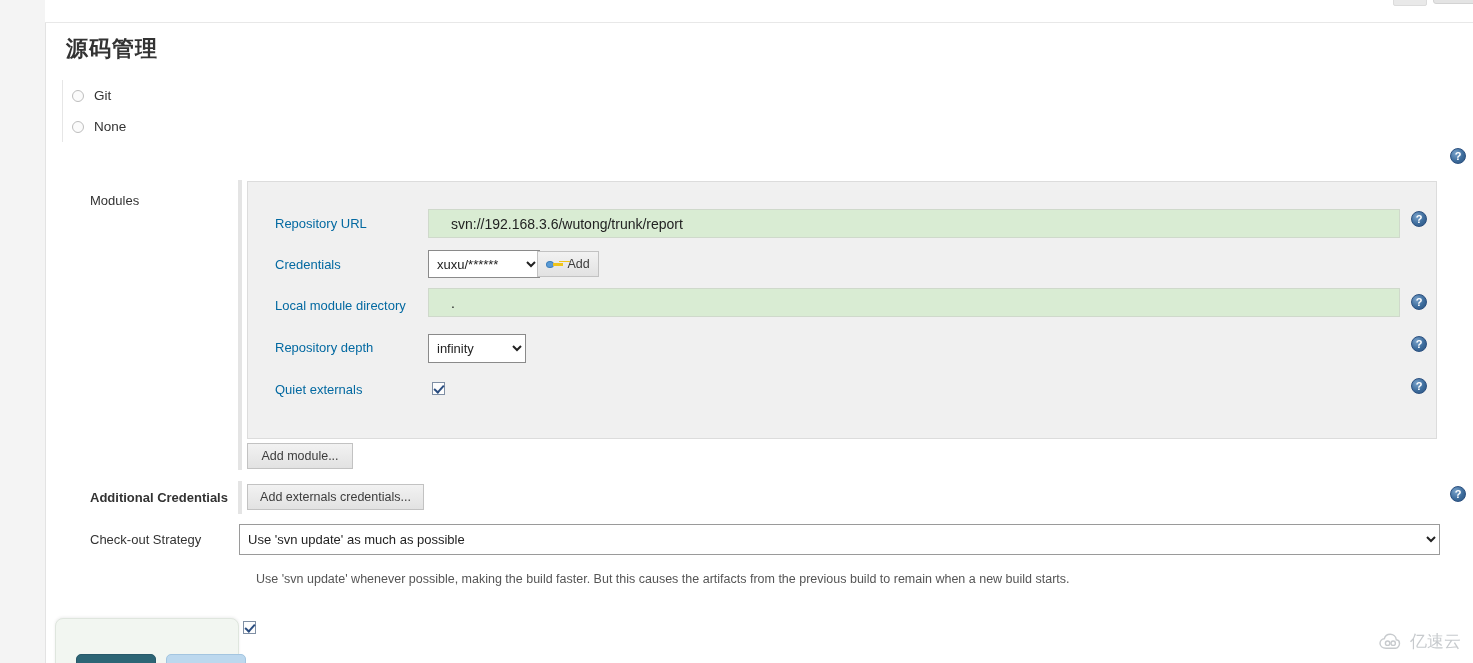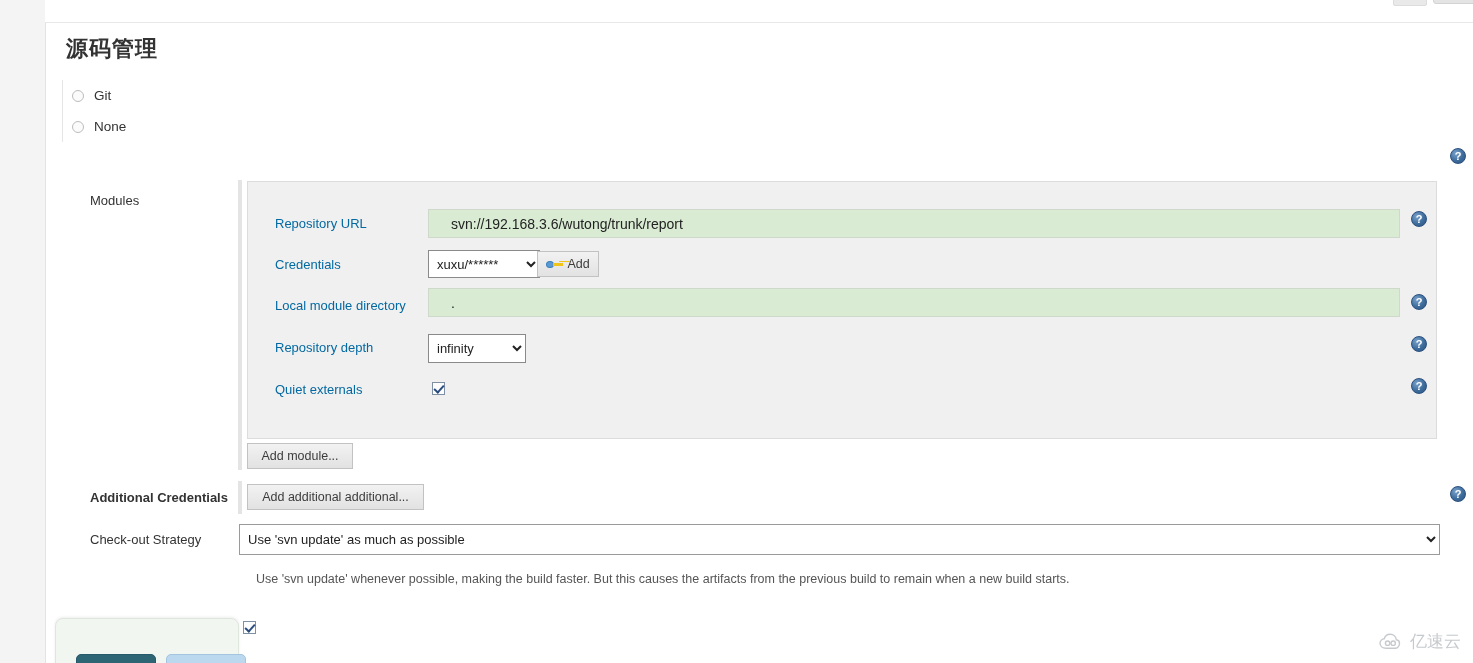--- a/index.html
+++ b/index.html
@@ -342,21 +342,21 @@
   <div class="checkbox checked" style="left:432px; top:382px;"></div>
   <div class="help" style="left:1411px; top:378px;">?</div>
 
   <div class="btn" style="left:247px; top:443px; width:106px; height:26px;">
     <span>Add module...</span>
   </div>
 
   <div class="row-label" style="left:90px; top:490px;font-weight:bold;">Additional Credentials</div>
   <div class="vbar" style="left:238px; top:481px; height:33px;"></div>
   <div class="btn" style="left:247px; top:484px; width:177px; height:26px;">
-    <span>Add additional additional...</span>
+    <span>Add externals credentials...</span>
   </div>
   <div class="help" style="left:1450px; top:486px;">?</div>
 
   <div class="row-label" style="left:90px; top:532px;">Check-out Strategy</div>
   <select class="styled" style="left:239px; top:524px; width:1201px; height:31px; border:1px solid #9a9a9a;">
     <option>Use 'svn update' as much as possible</option>
   </select>
   <div class="desc" style="left:256px; top:572px; width:1150px;">Use 'svn update' whenever possible, making the build faster. But this causes the artifacts from the previous build to remain when a new build starts.</div>
 
   <div class="row-label" style="left:90px; top:622px;">Quiet check-out</div>

